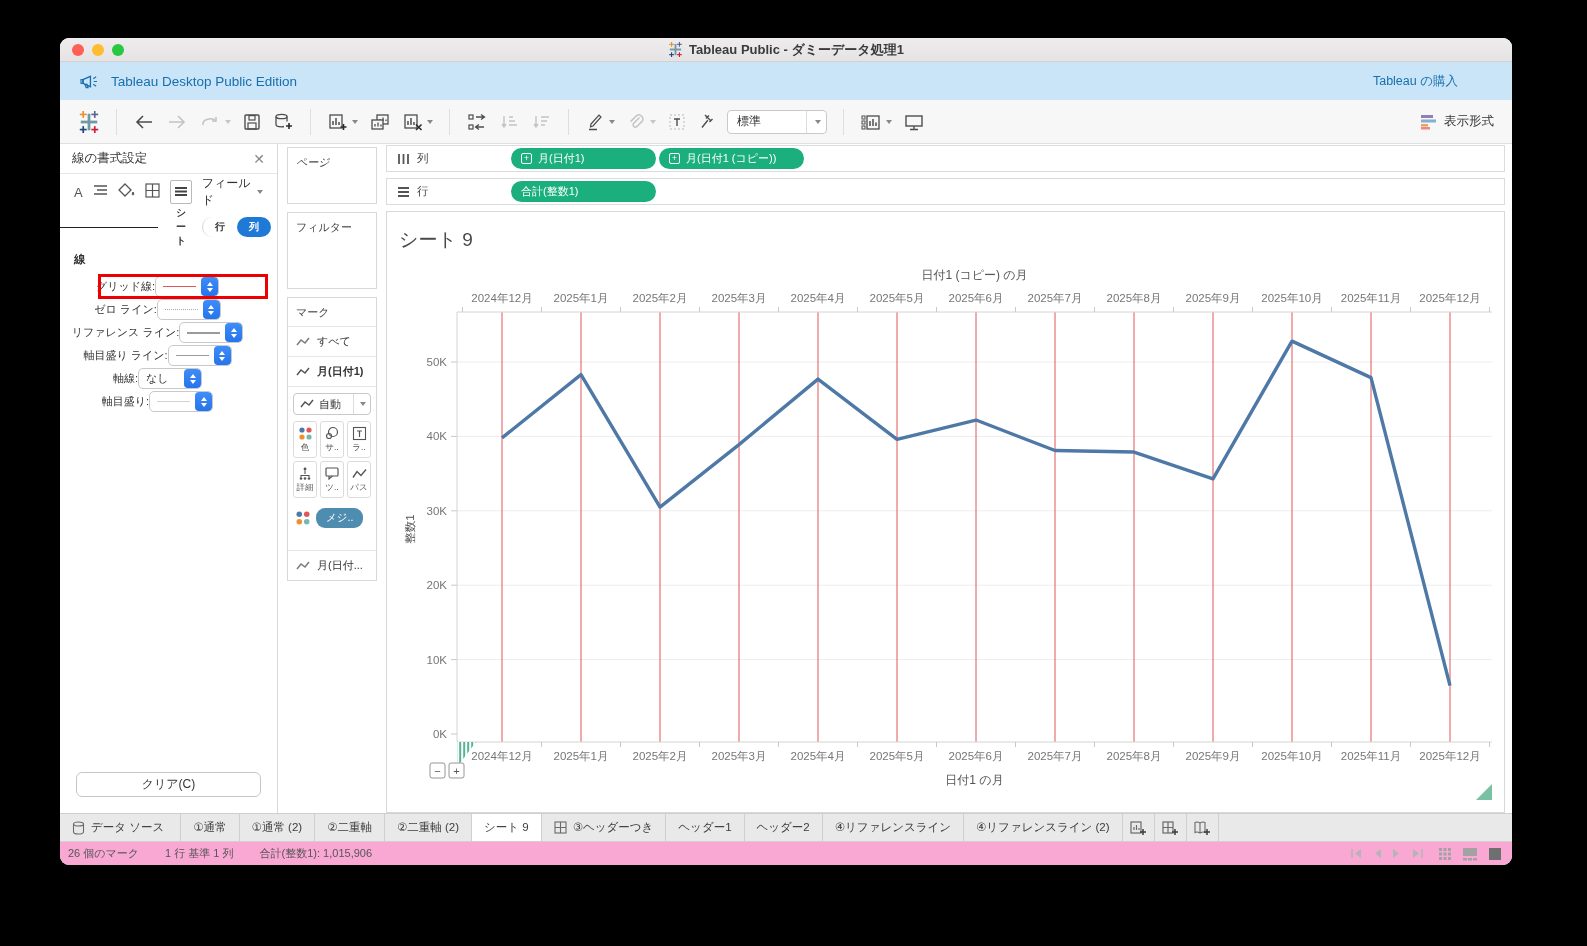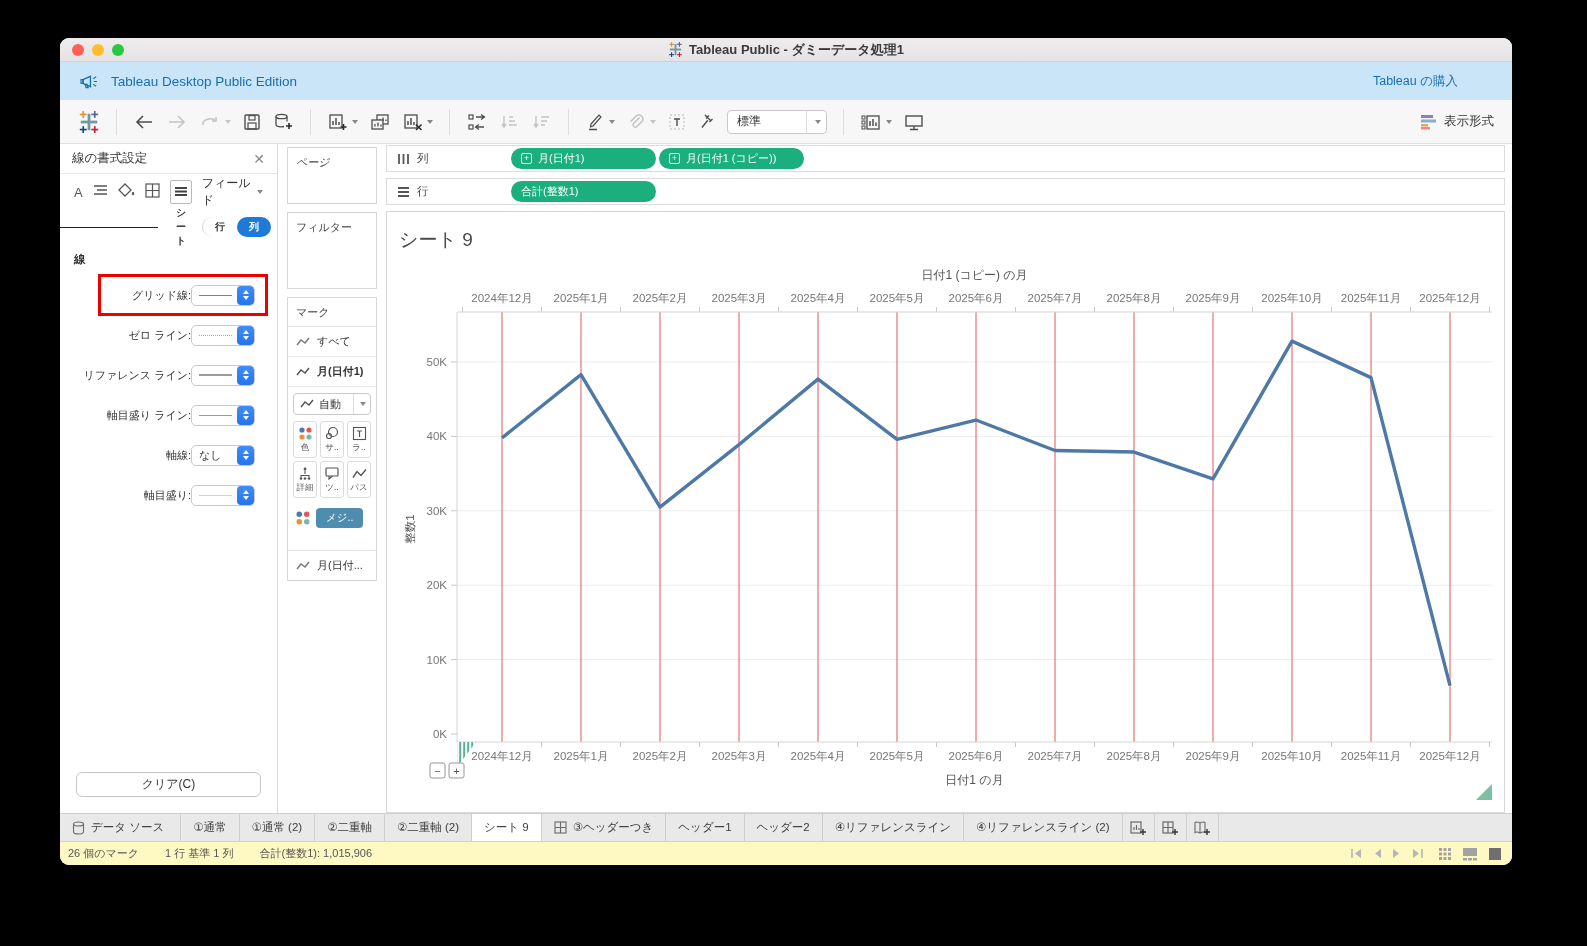--- a/index.html
+++ b/index.html
@@ -40,21 +40,21 @@
   .fp-icons .boxed { border:1px solid #b9b9b9; background:#fff; padding:2px 3px; border-radius:2px; }
   .fp-field { margin-left:auto; font-size:12px; color:#333; display:flex; align-items:center; gap:4px; }
   .fp-tabs-wrap { position:relative; height:26px; margin-top:4px; }
   .fp-tabs-wrap .rule { position:absolute; left:0; right:0; top:50%; height:1px; background:#222; }
   .fp-tabs { position:absolute; left:98px; top:0; display:flex; background:#fff; padding:0 6px; align-items:center; height:100%; gap:0; }
   .fp-tab { font-size:10px; color:#333; padding:3px 12px; border-radius:10px;font-weight:bold; }
   .fp-tab.sep { border-left:1px solid #d5d5d5; }
   .fp-tab.active { background:#1e7ad6; color:#fff; }
   .fp-section { font-size:11.5px; color:#333; font-weight:bold; padding:12px 0 2px 14px; }
   .fmt-rows { padding-top:6px; }
-  .fmt-row { position:relative; height:40px; display:flex; align-items:center; justify-content:flex-end; padding-right:22px; }
+  .fmt-row { position:relative; height:23px; display:flex; align-items:center; justify-content:center; padding-right:22px; }
   .fmt-label { font-size:11px; color:#333; }
   .fmt-row.disabled .fmt-label { color:#b8b8b8; }
   .fmt-control { width:64px; height:21px; background:#fff; border:1px solid #c9c9c9; border-radius:5px; display:flex; align-items:center; padding-left:7px; overflow:hidden; flex:0 0 auto; }
   .fmt-sample { flex:1; margin-right:5px; border-top-style:solid; height:0; }
   .s-red    { border-top-width:1px; border-top-color:#e15759; }
   .s-dotted { border-top-width:1px; border-top-color:#aaa; border-top-style:dotted; }
   .s-dashed { border-top-width:2px; border-top-color:#9a9a9a; border-top-style:dashed; }
   .s-grey   { border-top-width:2px; border-top-color:#9a9a9a; }
   .s-thin   { border-top-width:1px; border-top-color:#9a9a9a; }
   .s-light  { border-top-width:1px; border-top-color:#d2d2d2; }
@@ -76,42 +76,42 @@
   .card.pages { height:57px;font-style:italic; } .card.filters { height:77px; }
   .mk-row { display:flex; align-items:center; gap:7px; padding:0 8px; height:30px; border-top:1px solid #e7e7e7; font-size:11px; color:#333; }
   .mk-row.bold { font-weight:bold; }
   .mk-inner { padding:6px 5px 8px; }
   .mk-type { height:22px; border:1px solid #c9c9c9; border-radius:4px; display:flex; align-items:center; padding-left:6px; gap:5px; font-size:11px; color:#333; background:#fff; }
   .mk-type .tcaret { margin-left:auto; align-self:stretch; width:17px; border-left:1px solid #ddd; display:flex; align-items:center; justify-content:center; }
   .mk-grid { display:grid; grid-template-columns:repeat(3,1fr); gap:3px; margin-top:6px; }
   .mk-btn { border:1px solid #dcdcdc; border-radius:3px; background:#fff; height:37px; display:flex; flex-direction:column; align-items:center; justify-content:center; gap:1px; }
   .mk-btn .lbl { font-size:8.5px; color:#555; }
   .mk-colorrow { display:flex; align-items:center; gap:5px; margin:10px 0 6px 2px; }
-  .mes-pill { background:#4e8cb0; color:#fff; font-size:10.5px; height:20px; border-radius:4px; display:flex; align-items:center; padding:0 10px; }
+  .mes-pill { background:#4e8cb0; color:#fff; font-size:10.5px; height:20px; border-radius:9px; display:flex; align-items:center; padding:0 10px; }
   .mk-foot { border-top:1px solid #e7e7e7; margin-top:8px; }
 
   
   .sheet-pane { flex:1 1 auto; padding:1px 7px 0 1px; display:flex; flex-direction:column; min-width:0; }
   .shelf { height:27px; border:1px solid #dcdcdc; background:#fff; display:flex; align-items:center; margin-bottom:6px; flex:0 0 auto; }
   .shelf-label { width:124px; display:flex; align-items:center; gap:7px; padding-left:10px; font-size:11.5px; color:#444; flex:0 0 auto; }
   .pills { display:flex; gap:3px; }
   .pill { width:145px; height:21px; border-radius:10.5px; background:#1aaf7d; color:#fff; font-size:11px; display:flex; align-items:center; padding:0 10px; gap:6px; }
   .pill-expand { width:11px; height:11px; border:1px solid #fff; border-radius:2px; font-size:9px; line-height:9px; text-align:center; color:#fff; flex:0 0 auto; }
   .sheet { flex:1 1 auto; border:1px solid #d8d8d8; background:#fff; overflow:hidden; }
   svg text { font-family:"Liberation Sans","DejaVu Sans",sans-serif; }
 
   
   .tabbar { height:28px; background:#e9e9e9; border-top:1px solid #cfcfcf; display:flex; align-items:stretch; flex:0 0 auto; }
   .tab { display:flex; align-items:center; gap:6px; padding:0 12px; font-size:11.5px; color:#3c3c3c; border-right:1px solid #cfcfcf; background:#e9e9e9; }
   .tab.active { background:#fff; }
   .tab.first { padding:0 16px 0 12px; }
   .newsheet-btn { width:32px; display:flex; align-items:center; justify-content:center; border-right:1px solid #cfcfcf; }
 
   
-  .statusbar { height:24px; background:#fef9c3; border-top:1px solid #d0d0d0; display:flex; align-items:center; padding:0 10px 0 8px; font-size:11px; color:#555; gap:26px; flex:0 0 auto; }
+  .statusbar { height:24px; background:#f9a8d4; border-top:1px solid #d0d0d0; display:flex; align-items:center; padding:0 10px 0 8px; font-size:11px; color:#555; gap:26px; flex:0 0 auto; }
   .sb-right { margin-left:auto; display:flex; align-items:center; gap:14px; }
   .sb-nav { display:flex; align-items:center; gap:10px; }
 </style>
 </head>
 <body>
 
 <div class="window">
 
   <div class="titlebar">
     <div class="lights">

